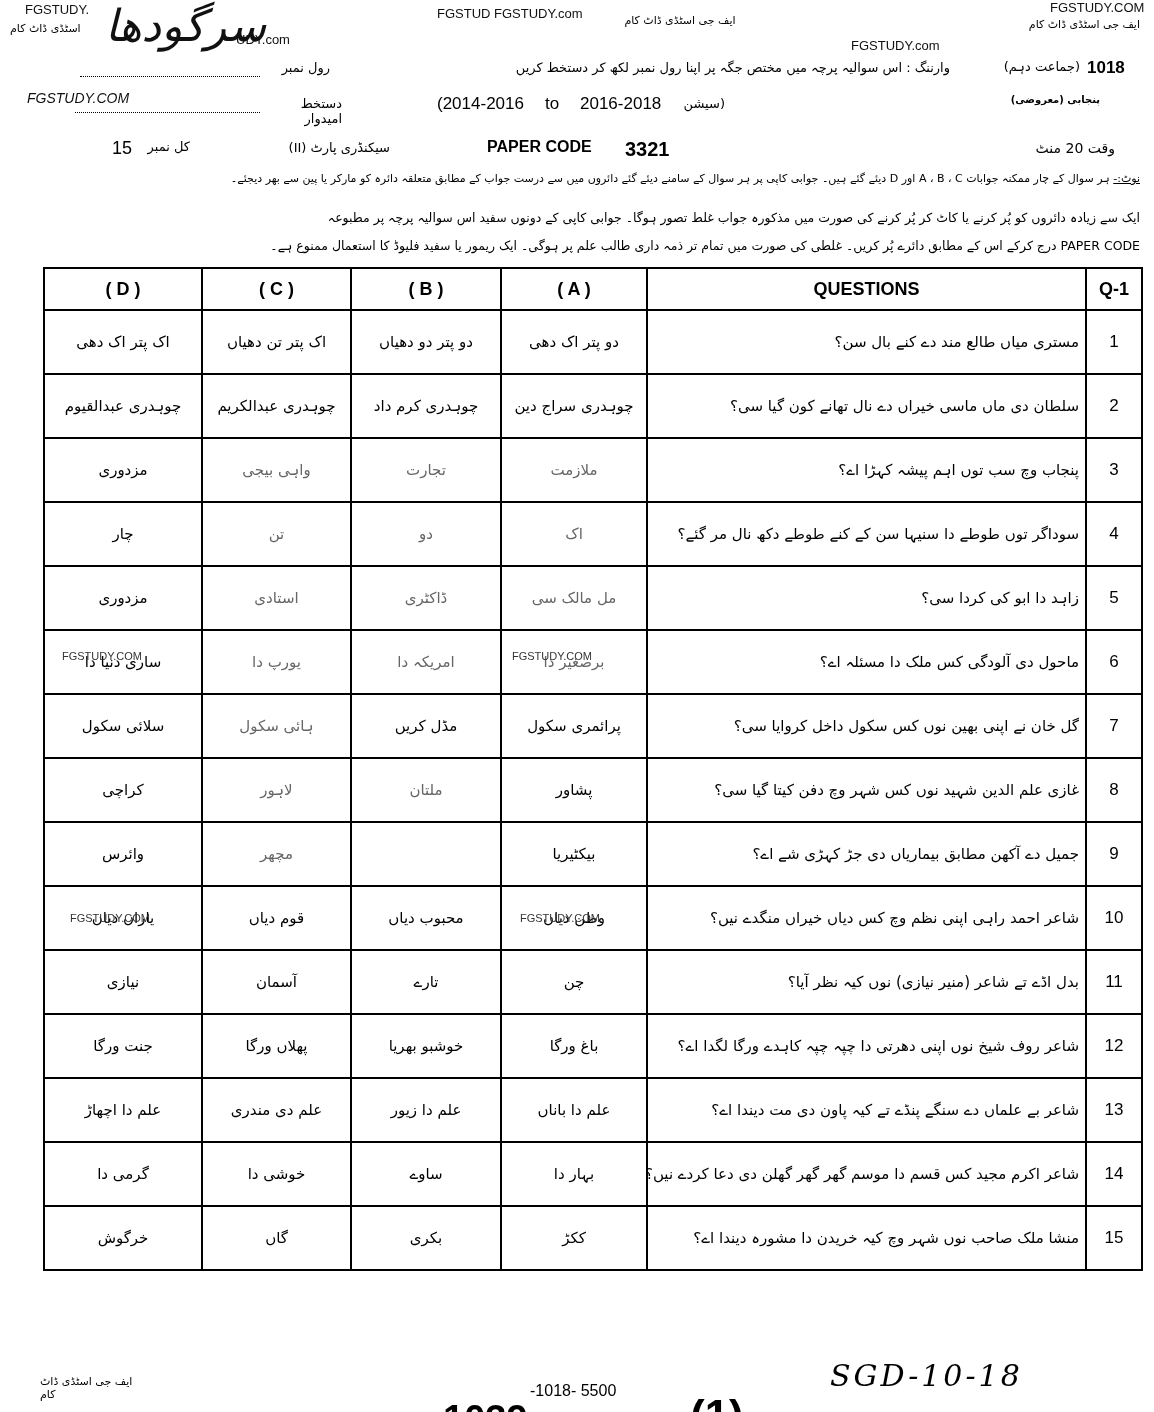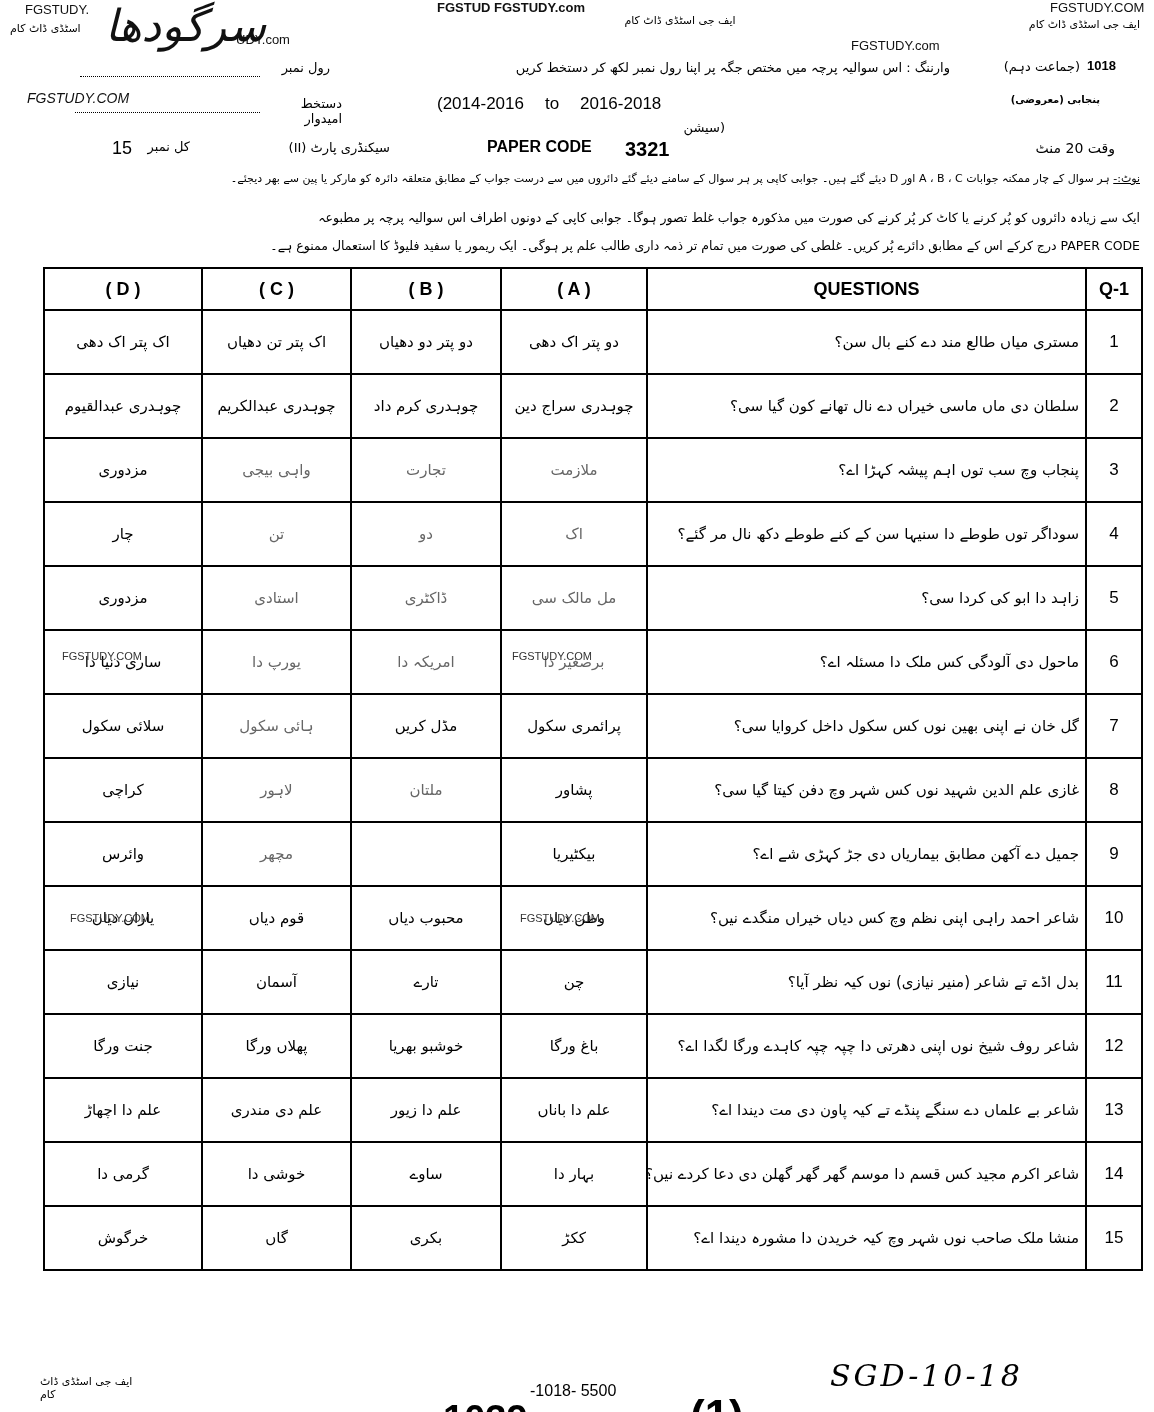--- a/index.html
+++ b/index.html
@@ -24,55 +24,55 @@
   .footer-num { font-family:"Liberation Sans", sans-serif; font-weight:bold;margin-top:36px; }
 </style>
 </head>
 <body>
 
 <div class="abs wm-b" style="left:25px;top:2px;">FGSTUDY.</div>
 <div class="abs urdu-sm" style="left:10px;top:22px;width:80px;text-align:left;">اسٹڈی ڈاٹ کام</div>
 <div class="abs sig" style="left:105px;top:0px;">سرگودھا</div>
 <div class="abs wm" style="left:236px;top:32px;">UDY.com</div>
 
-<div class="abs wm" style="left:437px;top:0px;font-weight:bold;">FGSTUD FGSTUDY.com</div>
+<div class="abs wm" style="left:437px;top:6px;">FGSTUD FGSTUDY.com</div>
 <div class="abs urdu-sm" style="left:600px;top:14px;width:160px;text-align:center;">ایف جی اسٹڈی ڈاٹ کام</div>
 <div class="abs wm-b" style="left:1050px;top:0px;">FGSTUDY.COM</div>
 <div class="abs urdu-sm" style="left:1010px;top:18px;width:130px;text-align:right;">ایف جی اسٹڈی ڈاٹ کام</div>
 <div class="abs wm" style="left:851px;top:38px;">FGSTUDY.com</div>
 
 <div class="abs dots" style="left:80px;top:76px;width:180px;"></div>
 <div class="abs urdu" style="left:270px;top:60px;width:60px;font-size:13px;">رول نمبر</div>
 
-<div class="abs hdr-bold" style="left:1087px;top:58px;font-size:13px;">1018</div>
+<div class="abs hdr-bold" style="left:1087px;top:58px;font-size:17px;">1018</div>
 <div class="abs urdu" style="left:975px;top:59px;width:105px;font-size:13px;">(جماعت دہم)</div>
 <div class="abs urdu" style="left:450px;top:60px;width:500px;font-size:13px;">وارننگ : اس سوالیہ پرچہ میں مختص جگہ پر اپنا رول نمبر لکھ کر دستخط کریں</div>
 
 <div class="abs wm-b" style="left:27px;top:90px;font-style:italic;font-size:14px;">FGSTUDY.COM</div>
 <div class="abs dots" style="left:75px;top:112px;width:185px;"></div>
 <div class="abs urdu" style="left:262px;top:96px;width:80px;font-size:13px;">دستخط امیدوار</div>
 
 <div class="abs" style="left:437px;top:94px;font-family:'Liberation Sans',sans-serif;font-size:17px;">(2014-2016</div>
 <div class="abs" style="left:545px;top:94px;font-family:'Liberation Sans',sans-serif;font-size:17px;">to</div>
 <div class="abs" style="left:580px;top:94px;font-family:'Liberation Sans',sans-serif;font-size:17px;">2016-2018</div>
-<div class="abs urdu" style="left:665px;top:96px;width:60px;font-size:13px;margin-top:24px;">(سیشن</div>
+<div class="abs urdu" style="left:665px;top:96px;width:60px;font-size:13px;">(سیشن</div>
 <div class="abs urdu" style="left:1000px;top:94px;width:100px;font-size:10px;font-weight:bold;">پنجابی (معروضی)</div>
 
 <div class="abs" style="left:112px;top:138px;font-family:'Liberation Sans',sans-serif;font-size:18px;">15</div>
 <div class="abs urdu" style="left:140px;top:139px;width:50px;font-size:13px;">کل نمبر</div>
 <div class="abs urdu" style="left:270px;top:140px;width:120px;font-size:13px;">سیکنڈری پارٹ (II)</div>
 <div class="abs hdr-bold" style="left:487px;top:138px;font-size:16px;">PAPER CODE</div>
 <div class="abs hdr-bold" style="left:625px;top:138px;font-size:20px;">3321</div>
 <div class="abs urdu" style="left:1035px;top:140px;width:80px;font-size:14px;">وقت 20 منٹ</div>
 
 <div class="abs urdu" style="left:40px;top:172px;width:1100px;font-size:11px;text-align:right;">
   <span style="text-decoration:underline;">نوٹ:-</span>
   <span>ہر سوال کے چار ممکنہ جوابات A ، B ، C اور D دیئے گئے ہیں۔ جوابی کاپی پر ہر سوال کے سامنے دیئے گئے دائروں میں سے درست جواب کے مطابق متعلقہ دائرہ کو مارکر یا پین سے بھر دیجئے۔</span>
 </div>
-<div class="abs urdu" style="left:40px;top:210px;width:1100px;font-size:12.5px;text-align:right;">ایک سے زیادہ دائروں کو پُر کرنے یا کاٹ کر پُر کرنے کی صورت میں مذکورہ جواب غلط تصور ہوگا۔ جوابی کاپی کے دونوں اطراف اس سوالیہ پرچہ پر مطبوعہ</div>
+<div class="abs urdu" style="left:40px;top:210px;width:1100px;font-size:12.5px;text-align:right;">ایک سے زیادہ دائروں کو پُر کرنے یا کاٹ کر پُر کرنے کی صورت میں مذکورہ جواب غلط تصور ہوگا۔ جوابی کاپی کے دونوں سفید اس سوالیہ پرچہ پر مطبوعہ</div>
 <div class="abs urdu" style="left:40px;top:238px;width:1100px;font-size:12.5px;text-align:right;">PAPER CODE درج کرکے اس کے مطابق دائرے پُر کریں۔ غلطی کی صورت میں تمام تر ذمہ داری طالب علم پر ہوگی۔ ایک ریمور یا سفید فلیوڈ کا استعمال ممنوع ہے۔</div>
 
 <table class="mcq">
   <colgroup>
     <col style="width:158px">
       <col style="width:149px">
       <col style="width:150px">
       <col style="width:146px">
       <col style="width:439px">
       <col style="width:56px">

